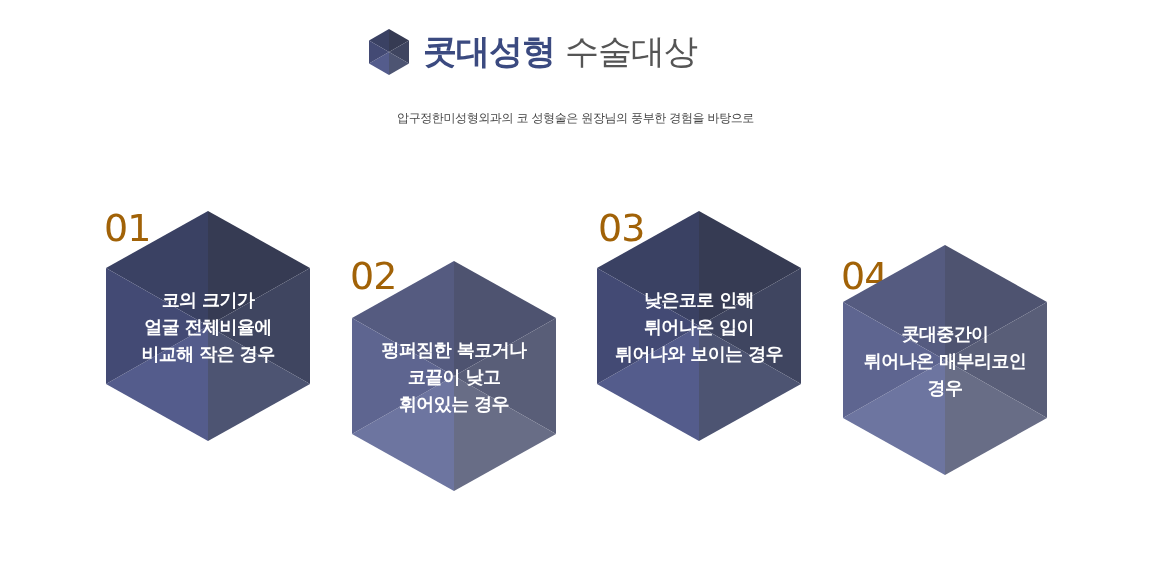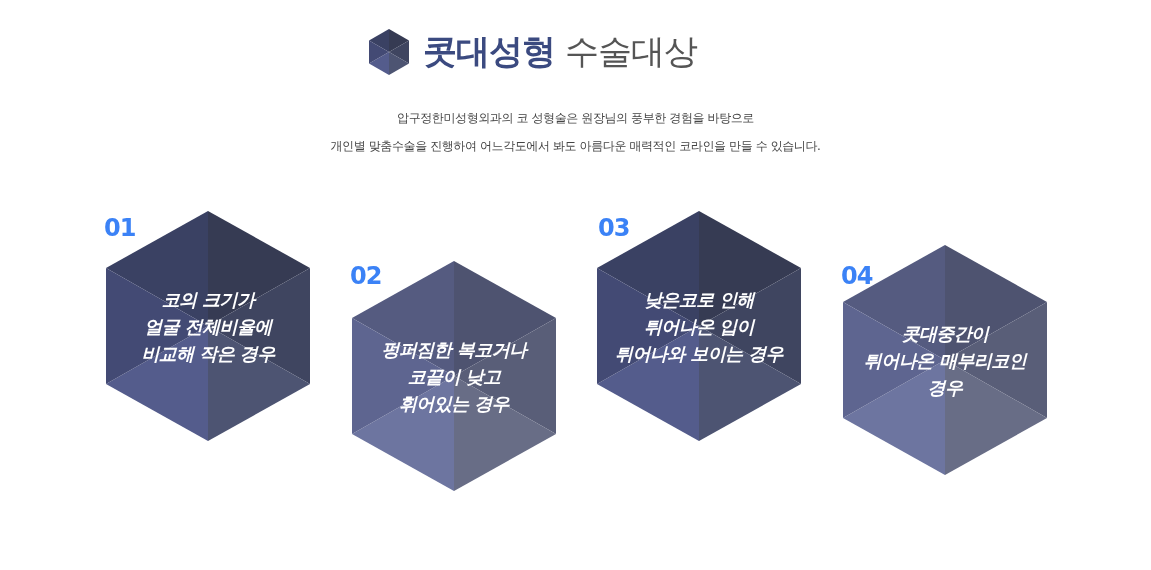--- a/index.html
+++ b/index.html
@@ -18,25 +18,25 @@
   .title-strong { color: #3b4a80; font-weight: bold; }
   .title-light { color: #555555; font-weight: normal; margin-left: 10px; }
 
   .desc {
     position: absolute; left: 0; top: 104px; width: 1151px;
     text-align: center; color: #444444; font-size: 12px;
     line-height: 28px; letter-spacing: -0.4px;
   }
   .desc div { white-space: nowrap; }
 
-  .item { position: absolute; width: 204px; height: 230px; font-style: italic; }
+  .item { position: absolute; width: 204px; height: 230px; }
   .item svg { position: absolute; left: 0; top: 0; width: 204px; height: 230px; }
   .num {
-    position: absolute; font-size: 24px; color: #3b82f6;
-    font-family: "DejaVu Sans", sans-serif; font-weight: 700;
+    position: absolute; font-size: 38px; color: #a16207;
+    font-family: "DejaVu Sans", sans-serif; font-weight: 400;
     letter-spacing: -1px; line-height: 32px;
   }
   .item-text {
     position: absolute; left: 0; width: 204px; top: 0; height: 230px;
     display: flex; flex-direction: column; justify-content: center; align-items: center;
     color: #ffffff; font-weight: bold; font-size: 18px; line-height: 27px;
     text-align: center; letter-spacing: -0.6px;
   }
   .item-text span { display: block; white-space: nowrap; }
 </style>
@@ -52,21 +52,20 @@
     <polygon points="20,46 0,34.5 20,23" fill="#545c8c"></polygon>
     <polygon points="0,34.5 0,11.5 20,23" fill="#434a74"></polygon>
   </svg>
   <div class="title-text">
     <span class="title-strong">콧대성형</span><span class="title-light">수술대상</span>
   </div>
 </div>
 
 <div class="desc">
   <div>압구정한미성형외과의 코 성형술은 원장님의 풍부한 경험을 바탕으로</div>
-  <div>개인별 맞춤수술을 진행하여 어느각도에서 봐도 아름다운 매력적인 코라인을 만들 수 있습니다.</div>
 </div>
 
 <div class="num" style="left:104px; top:212px;">01</div>
 <div class="item" style="left:106px; top:211px;">
   <svg viewBox="0 0 204 230">
     <polygon points="102,0 0,57 102,115" fill="#3a4163"></polygon>
     <polygon points="102,0 204,57 102,115" fill="#363b53"></polygon>
     <polygon points="204,57 204,173 102,115" fill="#3f4560"></polygon>
     <polygon points="204,173 102,230 102,115" fill="#4d5472"></polygon>
     <polygon points="102,230 0,173 102,115" fill="#545c8c"></polygon>

